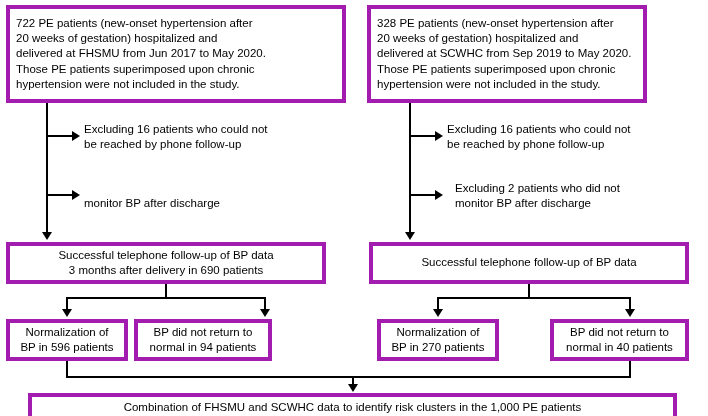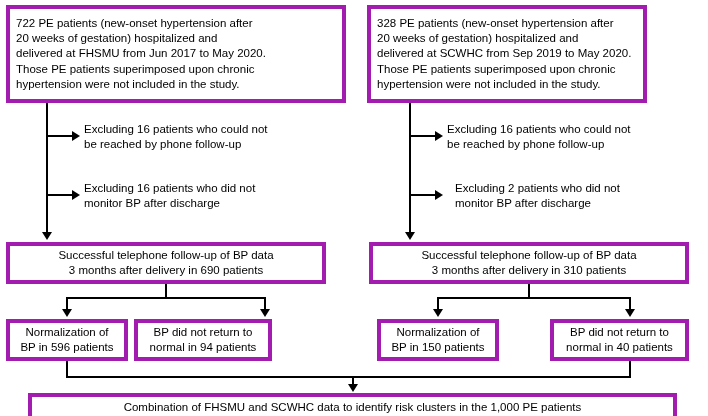--- a/index.html
+++ b/index.html
@@ -101,21 +101,20 @@
   <div class="hline" style="left:46px; top:135px; width:28px;"></div>
   <div class="arrow-right" style="left:72px; top:131px;"></div>
   <div class="nobox" style="left:84px; top:120px; width:250px; height:32px;">
     <span class="line">Excluding 16 patients who could not</span>
     <span class="line">be reached by phone follow-up</span>
   </div>
 
   <div class="hline" style="left:46px; top:194px; width:28px;"></div>
   <div class="arrow-right" style="left:72px; top:190px;"></div>
   <div class="nobox" style="left:84px; top:179px; width:250px; height:32px;">
-    <span class="line">Excluding 16 patients who did not</span>
     <span class="line">monitor BP after discharge</span>
   </div>
 
   <div class="box center" style="left:6px; top:242px; width:320px; height:42px;">
     <span class="line">Successful telephone follow-up of BP data</span>
     <span class="line">3 months after delivery in 690 patients</span>
   </div>
 
   <div class="vline" style="left:165px; top:284px; height:14px;"></div>
   <div class="hline" style="left:66px; top:297px; width:200px;"></div>
@@ -154,33 +153,32 @@
 
   <div class="hline" style="left:409px; top:194px; width:28px;"></div>
   <div class="arrow-right" style="left:435px; top:190px;"></div>
   <div class="nobox" style="left:447px; top:179px; width:250px; height:32px;margin-left:8px;">
     <span class="line">Excluding 2 patients who did not</span>
     <span class="line">monitor BP after discharge</span>
   </div>
 
   <div class="box center" style="left:369px; top:242px; width:320px; height:42px;">
     <span class="line">Successful telephone follow-up of BP data</span>
-    <span class="line">3 months after delivery in 310 patients</span>
   </div>
 
   <div class="vline" style="left:528px; top:284px; height:14px;"></div>
   <div class="hline" style="left:437px; top:297px; width:194px;"></div>
   <div class="vline" style="left:437px; top:297px; height:14px;"></div>
   <div class="arrow-down" style="left:433px; top:309px;"></div>
   <div class="vline" style="left:629px; top:297px; height:14px;"></div>
   <div class="arrow-down" style="left:625px; top:309px;"></div>
 
   <div class="box center" style="left:377px; top:319px; width:122px; height:42px;">
     <span class="line">Normalization of</span>
-    <span class="line">BP in 150 patients</span>
+    <span class="line">BP in 270 patients</span>
   </div>
 
   <div class="box center" style="left:550px; top:319px; width:139px; height:42px;">
     <span class="line">BP did not return to</span>
     <span class="line">normal in 40 patients</span>
   </div>
 
   <div class="vline" style="left:66px; top:361px; height:16px;"></div>
   <div class="vline" style="left:629px; top:361px; height:16px;"></div>
   <div class="hline" style="left:66px; top:376px; width:565px;"></div>

